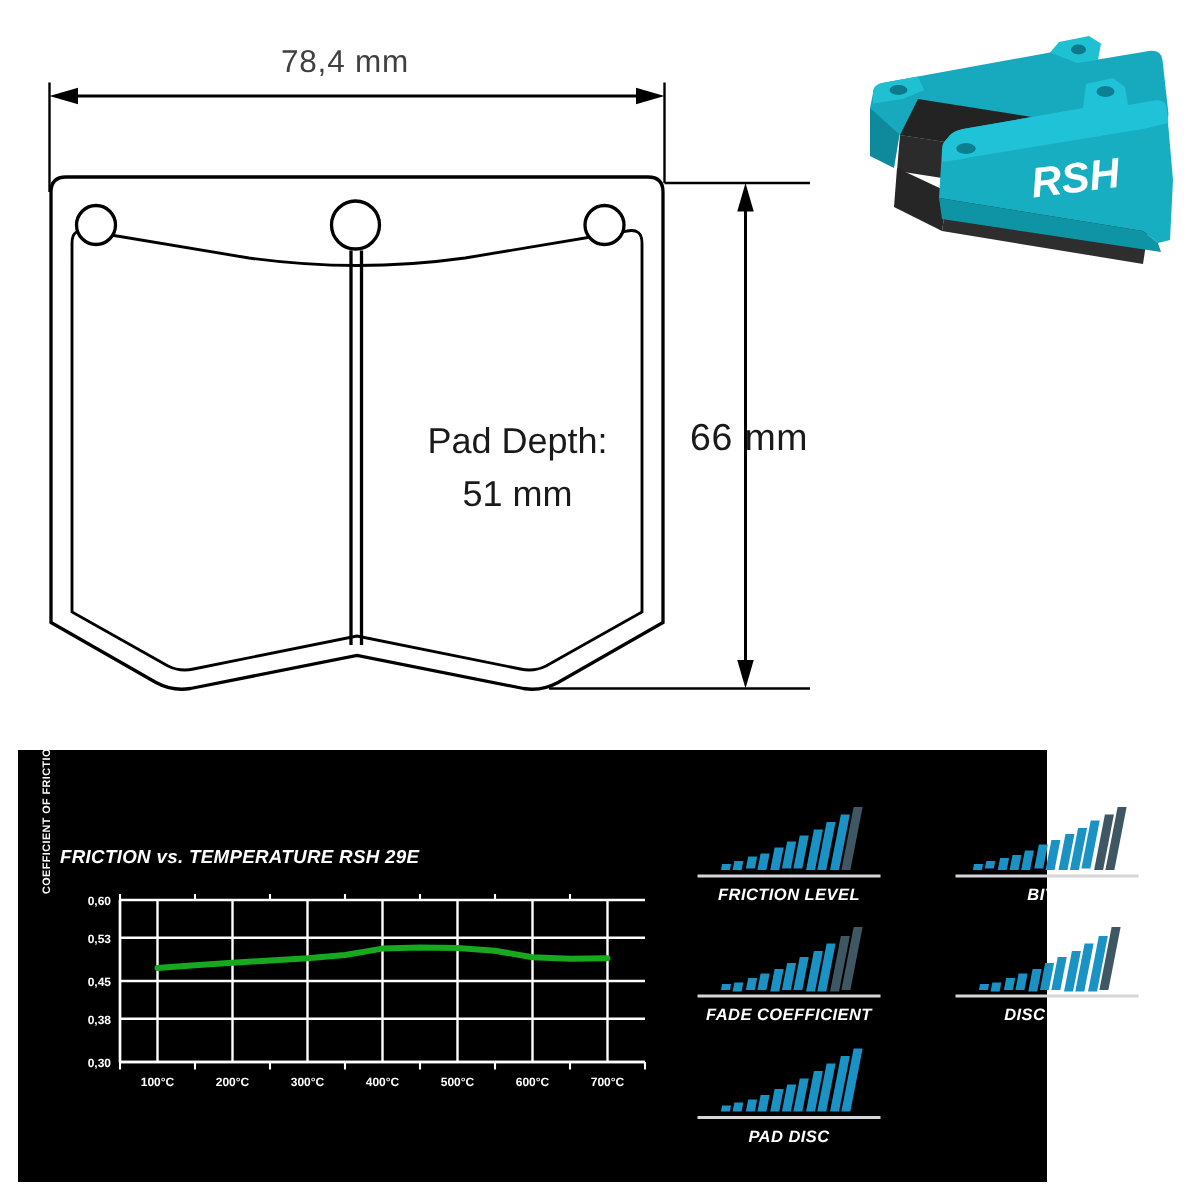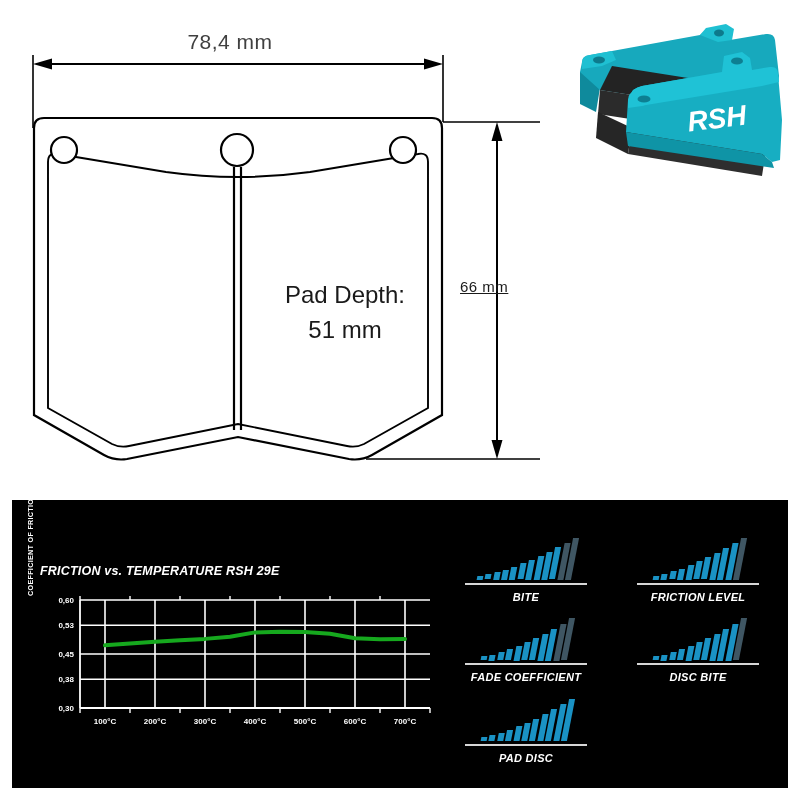--- a/index.html
+++ b/index.html
@@ -41,24 +41,23 @@
     color: #404040;
     letter-spacing: 0.5px;
   }
 
   #dim-height-label {
     position: absolute;
     left: 460px;
     top: 278px;
     width: 95px;
     text-align: left;
-    font-size: 15px;
+    font-size: 25px;
     color: #1a1a1a;
     letter-spacing: 0.5px;
-    text-decoration: underline;
   }
 
   #pad-depth-label {
     position: absolute;
     left: 255px;
     top: 278px;
     width: 180px;
     text-align: center;
     font-size: 24px;
     line-height: 1.45;
@@ -72,21 +71,21 @@
     top: 12px;
     width: 228px;
     height: 172px;
   }
 
   
   #spec-panel {
     position: absolute;
     left: 12px;
     top: 500px;
-    width: 776px;
+    width: 686px;
     height: 288px;
     background: #000000;
   }
 
   #chart-title {
     position: absolute;
     left: 28px;
     top: 64px;
     font-size: 12.5px;
     font-weight: bold;
@@ -338,52 +337,52 @@
         <text x="271" y="134" fill="#ffffff" font-size="8" font-family="Liberation Sans, sans-serif" font-weight="bold" text-anchor="middle">500°C</text>
         <text x="321" y="134" fill="#ffffff" font-size="8" font-family="Liberation Sans, sans-serif" font-weight="bold" text-anchor="middle">600°C</text>
         <text x="371" y="134" fill="#ffffff" font-size="8" font-family="Liberation Sans, sans-serif" font-weight="bold" text-anchor="middle">700°C</text>
       </g>
     <path id="chart-curve" fill="none" stroke-width="4" stroke-linejoin="round" stroke-linecap="round" d="M71.00 55.36 L96.00 53.56 L121.00 51.76 L146.00 50.32 L171.00 48.88 L196.00 46.72 L221.00 42.40 L246.00 41.68 L271.00 42.04 L296.00 43.84 L321.00 48.16 L346.00 49.24 L371.00 48.88" stroke="#16a81e"></path>
   </svg>
 
   <div id="ratings">
       <div class="rating">
         <div class="bars">
+          <div class="bar on" style="height: 3.9px;"></div>
+          <div class="bar on" style="height: 5.8px;"></div>
+          <div class="bar on" style="height: 8.2px;"></div>
+          <div class="bar on" style="height: 11.1px;"></div>
+          <div class="bar on" style="height: 14.5px;"></div>
+          <div class="bar on" style="height: 18.2px;"></div>
+          <div class="bar on" style="height: 22.4px;"></div>
+          <div class="bar on" style="height: 26.8px;"></div>
+          <div class="bar on" style="height: 31.6px;"></div>
+          <div class="bar on" style="height: 36.6px;"></div>
+          <div class="bar off" style="height: 42px;"></div>
+        </div>
+        <div class="rule"></div>
+        <div class="rating-label">FRICTION LEVEL</div>
+      </div>
+      <div class="rating">
+        <div class="bars">
           <div class="bar on" style="height: 3.8px;"></div>
           <div class="bar on" style="height: 5.4px;"></div>
           <div class="bar on" style="height: 7.5px;"></div>
           <div class="bar on" style="height: 10.1px;"></div>
           <div class="bar on" style="height: 13px;"></div>
           <div class="bar on" style="height: 16.3px;"></div>
           <div class="bar on" style="height: 19.9px;"></div>
           <div class="bar on" style="height: 23.8px;"></div>
           <div class="bar on" style="height: 28px;"></div>
           <div class="bar on" style="height: 32.4px;"></div>
           <div class="bar off" style="height: 37.1px;"></div>
           <div class="bar off" style="height: 42px;"></div>
         </div>
         <div class="rule"></div>
         <div class="rating-label">BITE</div>
-      </div>
-      <div class="rating">
-        <div class="bars">
-          <div class="bar on" style="height: 3.9px;"></div>
-          <div class="bar on" style="height: 5.8px;"></div>
-          <div class="bar on" style="height: 8.2px;"></div>
-          <div class="bar on" style="height: 11.1px;"></div>
-          <div class="bar on" style="height: 14.5px;"></div>
-          <div class="bar on" style="height: 18.2px;"></div>
-          <div class="bar on" style="height: 22.4px;"></div>
-          <div class="bar on" style="height: 26.8px;"></div>
-          <div class="bar on" style="height: 31.6px;"></div>
-          <div class="bar on" style="height: 36.6px;"></div>
-          <div class="bar off" style="height: 42px;"></div>
-        </div>
-        <div class="rule"></div>
-        <div class="rating-label">FRICTION LEVEL</div>
       </div>
       <div class="rating">
         <div class="bars">
           <div class="bar on" style="height: 3.9px;"></div>
           <div class="bar on" style="height: 5.8px;"></div>
           <div class="bar on" style="height: 8.2px;"></div>
           <div class="bar on" style="height: 11.1px;"></div>
           <div class="bar on" style="height: 14.5px;"></div>
           <div class="bar on" style="height: 18.2px;"></div>
           <div class="bar on" style="height: 22.4px;"></div>

